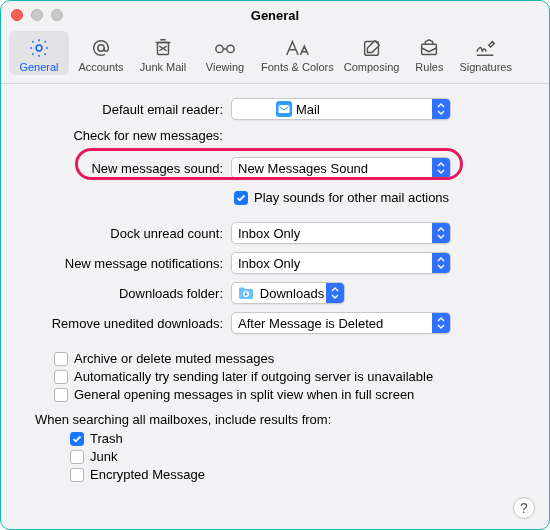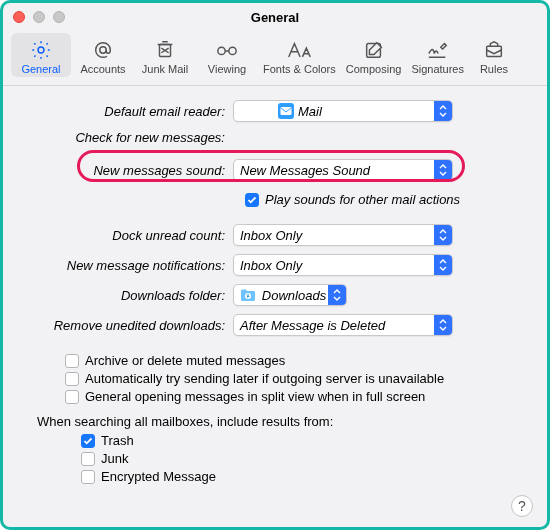--- a/index.html
+++ b/index.html
@@ -8,21 +8,21 @@
     font-family: -apple-system, "Helvetica Neue", Arial, sans-serif;
     font-size: 13px;
     color: #000;
     background: #fff;
   }
   .window {
     width: 550px;
     height: 530px;
     background: #f2f2f4;
     border-radius: 10px;
-    border: 3px solid #14b8a6;
+    border: 1px solid #14b8a6;
     overflow: hidden;
     position: relative;
   }
   .titlebar {
     position: relative;
     height: 28px;
     display: flex;
     align-items: center;
     justify-content: center;
     font-weight: 700;
@@ -72,21 +72,20 @@
   }
   .toolbar-item.selected .ticon svg * { stroke:#0a60ff; fill:none; }
   .toolbar-item.selected .ticon svg { color:#0a60ff; }
   .content {
     padding: 14px 18px 10px 18px;
   }
   .row {
     display: flex;
     align-items: center;
     margin-bottom: 8px;
-    font-style: italic;
   }
   .row .label {
     width: 212px;
     text-align: right;
     padding-right: 8px;
     color: #000;
   }
   .row .control { flex: 1; }
   .select {
     position: relative;
@@ -116,21 +115,21 @@
   }
   .hl-frame {
     position: absolute;
     border: 3px solid #e6195b;
     border-radius: 18px;
     pointer-events: none;
   }
   .checkbox-row {
     display: flex;
     align-items: center;
-    margin: 3px 12px;
+    margin: 3px 3px;
     text-align: right;
   }
   .cbox {
     width:14px;height:14px;border-radius:3px;border:1px solid #b6b6b8;background:#fff;margin-right:6px;display:inline-flex;align-items:center;justify-content:center;flex:0 0 14px;
   }
   .cbox.checked { background:#1877ff;border-color:#1877ff; }
   .cbox.checked svg { display:block; }
   .cbox svg { display:none; }
   .section-gap { height:6px; }
   .plain-block { padding-left: 32px; }
@@ -205,36 +204,36 @@
     </button>
     <button class="toolbar-item">
       <span class="ticon">
         <svg width="22" height="22" viewBox="0 0 24 24" fill="none" stroke="#555" stroke-width="1.6">
             <rect x="4" y="5" width="15" height="15" rx="2"></rect>
             <path d="M15 4l5 5-8 8h-5v-5z" fill="#f2f2f4"></path>
           </svg>
       </span>
       <span>Composing</span>
     </button>
-    <button class="toolbar-item">
-      <span class="ticon">
-        <svg width="24" height="22" viewBox="0 0 26 24" fill="none" stroke="#555" stroke-width="1.6">
-            <path d="M3 16c3-6 5-6 6 0 1-4 3-4 4 0M16 9l4-4 2 2-4 4zM3 20h18"></path>
-          </svg>
-      </span>
-      <span>Signatures</span>
-    </button>
     <button class="toolbar-item" style="min-width:48px">
       <span class="ticon">
         <svg width="22" height="22" viewBox="0 0 24 24" fill="none" stroke="#555" stroke-width="1.6">
             <rect x="4" y="8" width="16" height="11" rx="1"></rect>
             <path d="M4 12l8 4 8-4M8 8V5l4-2 4 2v3"></path>
           </svg>
       </span>
       <span>Rules</span>
+    </button>
+    <button class="toolbar-item">
+      <span class="ticon">
+        <svg width="24" height="22" viewBox="0 0 26 24" fill="none" stroke="#555" stroke-width="1.6">
+            <path d="M3 16c3-6 5-6 6 0 1-4 3-4 4 0M16 9l4-4 2 2-4 4zM3 20h18"></path>
+          </svg>
+      </span>
+      <span>Signatures</span>
     </button>
   </div>
 
   <div class="content" style="position:relative;">
 
     <div class="row">
       <div class="label">Default email reader:</div>
       <div class="control">
         <div class="select wmail">
           <span class="app-glyph">

